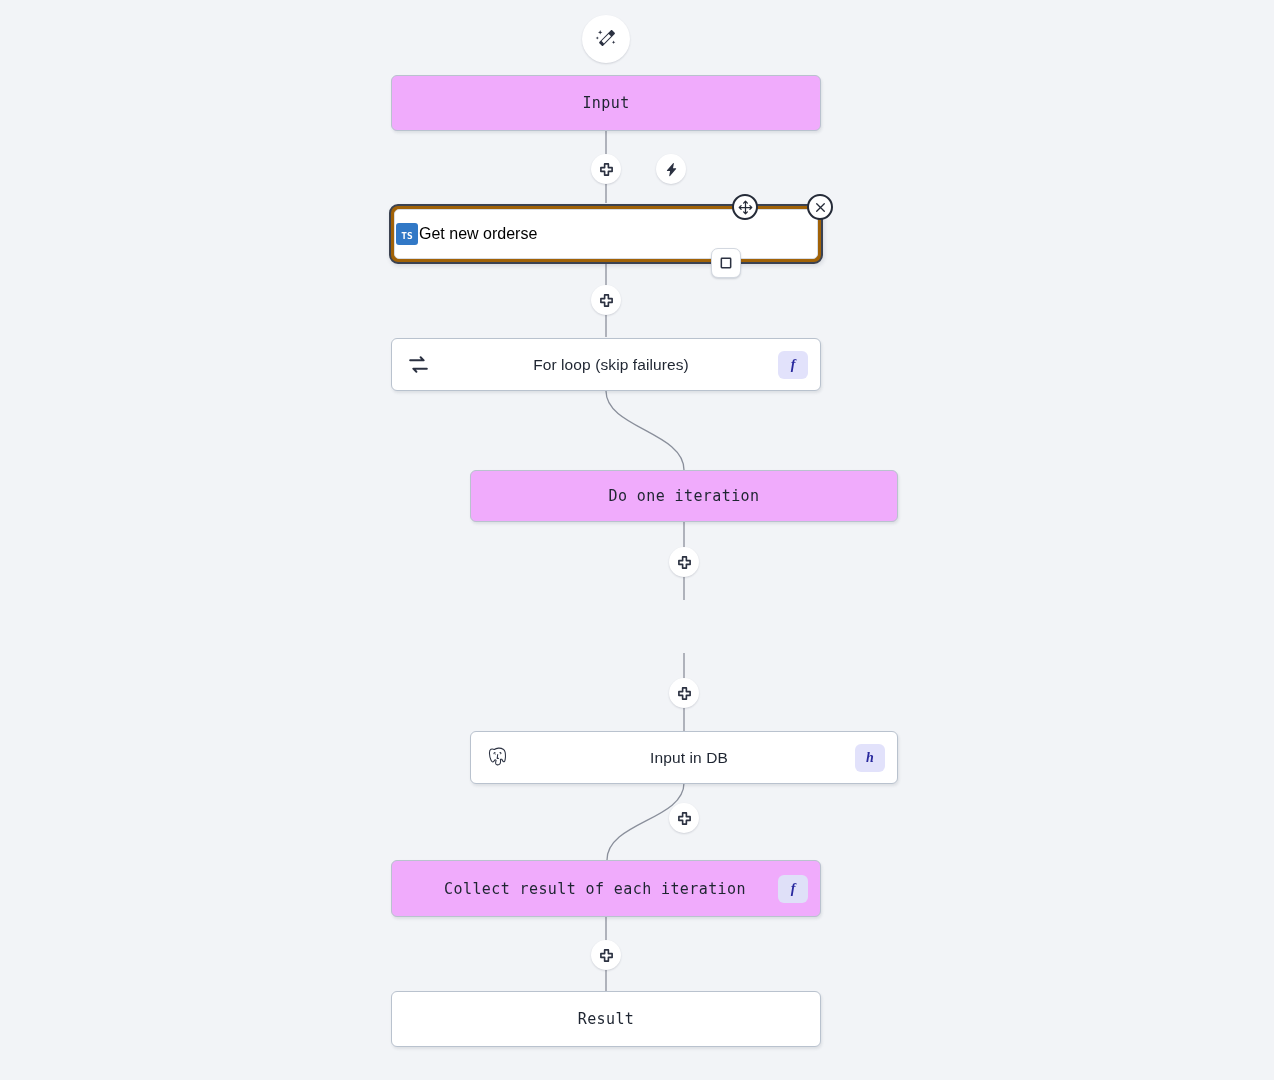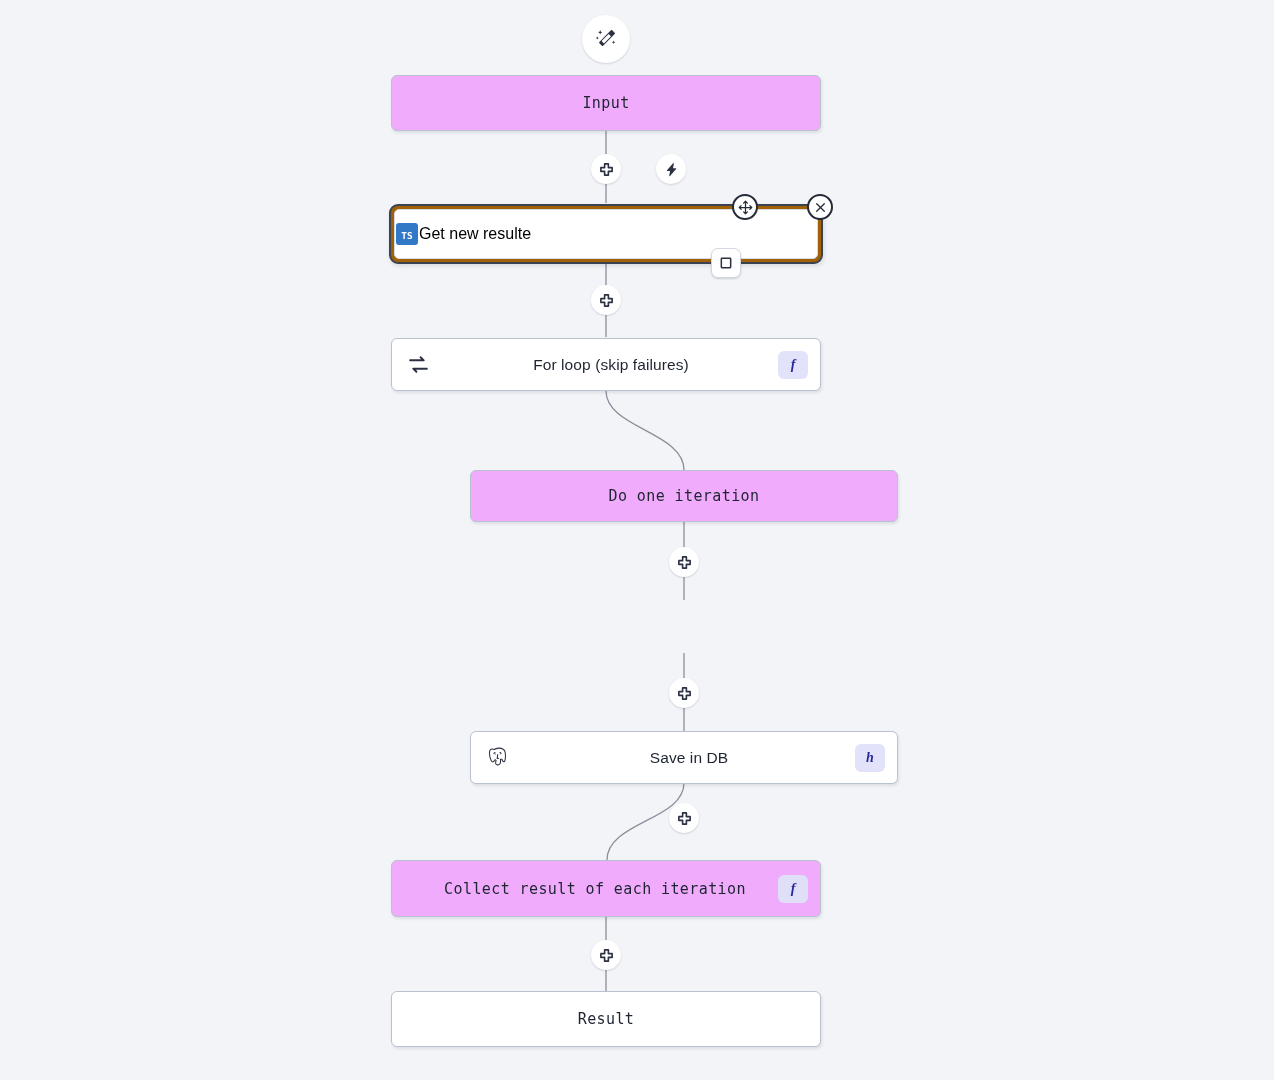--- a/index.html
+++ b/index.html
@@ -150,21 +150,21 @@
   </div>
 
   <div class="sel-wrap" style="left:389px; top:204px; width:434px; height:60px;">
     <div class="inner">
       <span class="icon-slot">
         <svg width="24" height="24" viewBox="0 0 24 24">
           <rect x="1" y="1" width="22" height="22" rx="3" fill="#3178c6"></rect>
           <text x="12" y="16.5" font-family="DejaVu Sans Mono, monospace" font-size="9.5" font-weight="bold" fill="#ffffff" text-anchor="middle">TS</text>
         </svg>
       </span>
-      <span class="nlabel">Get new result</span>
+      <span class="nlabel">Get new orders</span>
       <span class="badge">e</span>
     </div>
   </div>
 
   <div class="handle-btn" style="left:732px; top:194px;">
     <span>
       <svg width="15" height="15" viewBox="0 0 24 24" fill="none" stroke="#252b38" stroke-width="2" stroke-linecap="round" stroke-linejoin="round">
         <path d="M12 2v20M2 12h20M12 2l-3 3M12 2l3 3M12 22l-3-3M12 22l3-3M2 12l3-3M2 12l3 3M22 12l-3-3M22 12l-3 3"></path>
       </svg>
     </span>
@@ -231,21 +231,21 @@
     <span class="icon-slot">
       <svg width="25" height="25" viewBox="0 0 24 24" fill="none" stroke="#2b3141" stroke-width="1" stroke-linecap="round" stroke-linejoin="round">
         <path d="M17.3 4.1c-1.1-.9-2.7-1.2-4.4-1.1-1.6.1-3 .6-3.9 1.3-1-.5-2.4-.7-3.3-.2-1.1.6-1.5 2.1-1.4 4 .1 1.9.6 4.3 1.3 6.1.4 1 .9 1.8 1.5 2 .5.2 1-.1 1.5-.7.3-.4.7-1 1-1.4.3.3.7.5 1.1.5-.3 1.1-.6 2.1-.5 2.9.1.7.5 1.2 1.2 1.4.9.3 2 .1 2.7-.5.6-.5.8-1.3.8-2.3 0-.8-.1-1.7-.1-2.4.4.1.9.1 1.4 0 .3 1 .8 1.9 1.4 2.2.5.3 1 .1 1.3-.4.4-.7.6-2.1.7-3.6.1-1.7 0-3.6-.3-5-.3-1.3-.9-2.3-1.8-2.8z"></path>
         <path d="M9.6 7.2c-.5.1-.9.5-1 1.1M14.4 7.1c.5 0 .9.4 1 .9"></path>
         <path d="M11.6 12.6c.3.3.9.4 1.4.2"></path>
         <circle cx="9.9" cy="8.6" r=".5" fill="#2b3141" stroke="none"></circle>
         <circle cx="14.7" cy="8.3" r=".5" fill="#2b3141" stroke="none"></circle>
         <path d="M12.2 9.1c-.2 1.1-.4 2.3-.3 3.4"></path>
       </svg>
     </span>
-    <span class="nlabel">Save in DB</span>
+    <span class="nlabel">Input in DB</span>
     <span class="badge">h</span>
   </div>
 
   <div class="circ-btn plus-btn" style="left:669px; top:803px;">
     <span>
       <svg width="15" height="15" viewBox="0 0 24 24" fill="none" stroke="#2b3141" stroke-width="2.6" stroke-linejoin="round">
         <path d="M9 3h6v6h6v6h-6v6H9v-6H3V9h6z"></path>
       </svg>
     </span>
   </div>

